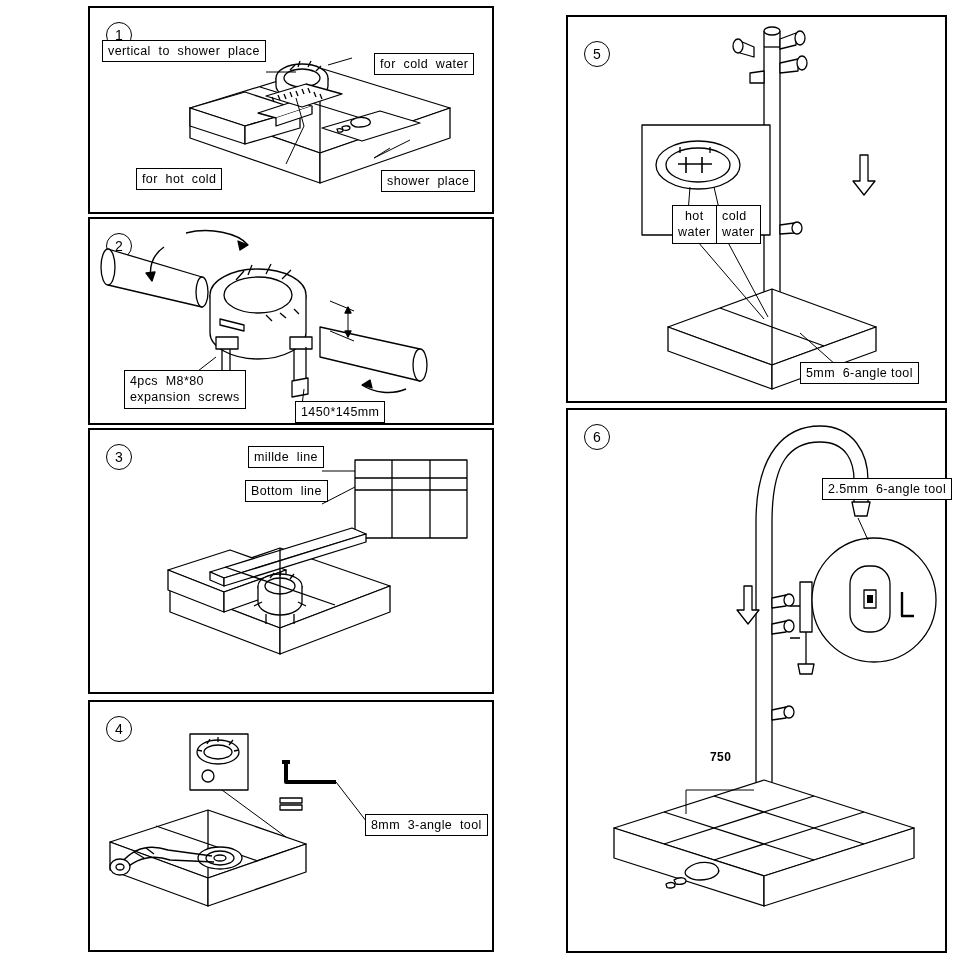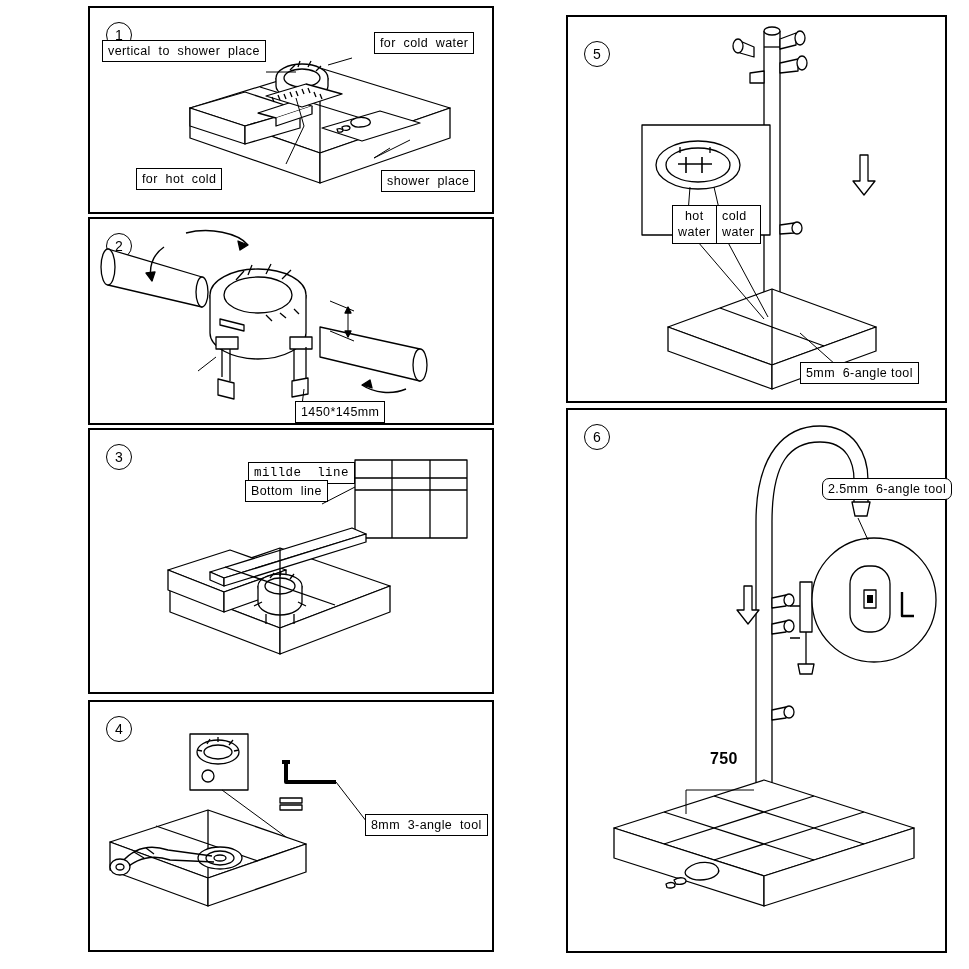--- a/index.html
+++ b/index.html
@@ -100,21 +100,21 @@
       <polygon points="176,88 216,76 252,86 212,99" fill="#fff"></polygon>
       <path d="M182,89 l2,5 M188,87 l2,5 M194,86 l2,5 M200,84 l2,5 M206,83 l2,5 M212,81 l2,5 M218,80 l2,5 M224,84 l2,5 M230,86 l2,5"></path>
 
       <path d="M176,64 L206,64" stroke-width="1"></path>
       <path d="M238,57 L262,50" stroke-width="1"></path>
       <path d="M196,156 L214,118 L206,90" stroke-width="1"></path>
       <path d="M284,150 L320,132" stroke-width="1"></path>
       <path d="M284,150 L300,140" stroke-width="1"></path>
     </svg>
     <div class="callout" style="left:12px; top:32px;">vertical  to  shower  place</div>
-    <div class="callout" style="left:284px; top:24px;text-align:right;">for  cold  water</div>
+    <div class="callout" style="left:284px; top:45px;text-align:right;">for  cold  water</div>
     <div class="callout" style="left:46px; top:160px;">for  hot  cold</div>
     <div class="callout" style="left:291px; top:162px;">shower  place</div>
   </div>
 
   <div class="panel" style="left:88px; top:217px; width:406px; height:208px;">
     <div class="step-num" style="left:16px; top:14px;">2</div>
     <svg class="art" width="406" height="208" viewBox="0 0 406 208" fill="none" stroke="#000" stroke-width="1.3" stroke-linejoin="round">
 
       <path d="M18,30 L112,58 L112,88 L18,66 Z" fill="#fff"></path>
       <ellipse cx="18" cy="48" rx="7" ry="18" fill="#fff"></ellipse>
@@ -146,20 +146,22 @@
       <path d="M202,162 l16,-3 l0,16 l-16,3 Z" fill="#fff"></path>
 
       <path d="M240,82 L264,92 M240,112 L264,122" stroke-width="1"></path>
       <path d="M258,88 L258,118" stroke-width="1"></path>
       <path d="M258,88 l-3,6 l6,0 Z" fill="#000"></path>
       <path d="M258,118 l-3,-6 l6,0 Z" fill="#000"></path>
 
       <path d="M108,152 L126,138" stroke-width="1"></path>
       <path d="M212,186 L214,170" stroke-width="1"></path>
     </svg>
+    <div class="callout two-line" style="left:34px; top:151px;">4pcs  M8*80
+expansion  screws</div>
     <div class="callout" style="left:205px; top:182px;">1450*145mm</div>
   </div>
 
   <div class="panel" style="left:88px; top:428px; width:406px; height:266px;">
     <div class="step-num" style="left:16px; top:14px;">3</div>
     <svg class="art" width="406" height="266" viewBox="0 0 406 266" fill="none" stroke="#000" stroke-width="1.3" stroke-linejoin="round">
 
       <rect x="265" y="30" width="112" height="78" fill="#fff"></rect>
       <path d="M265,48 L377,48 M265,60 L377,60"></path>
       <path d="M302,30 L302,108 M340,30 L340,108"></path>
@@ -181,21 +183,21 @@
 
       <ellipse cx="190" cy="156" rx="22" ry="12" fill="#fff"></ellipse>
       <path d="M168,156 L168,172 c0,7 10,13 22,13 c12,0 22,-6 22,-13 L212,156" fill="#fff"></path>
       <ellipse cx="190" cy="156" rx="15" ry="8" fill="#fff"></ellipse>
       <path d="M180,148 l4,-5 M190,146 l1,-5 M200,149 l4,-5"></path>
       <path d="M172,172 l-8,4 M208,172 l8,4"></path>
       <path d="M176,184 l0,10 M204,184 l0,10"></path>
 
       <path d="M190,118 L190,198 M135,137 L245,175"></path>
     </svg>
-    <div class="callout" style="left:158px; top:32px;font-family:Liberation Mono, monospace;">millde  line</div>
+    <div class="callout" style="left:158px; top:16px;">millde  line</div>
     <div class="callout" style="left:155px; top:50px;">Bottom  line</div>
   </div>
 
   <div class="panel" style="left:88px; top:700px; width:406px; height:252px;">
     <div class="step-num" style="left:16px; top:14px;">4</div>
     <svg class="art" width="406" height="252" viewBox="0 0 406 252" fill="none" stroke="#000" stroke-width="1.3" stroke-linejoin="round">
 
       <rect x="100" y="32" width="58" height="56" fill="#fff"></rect>
       <ellipse cx="128" cy="50" rx="21" ry="12" fill="#fff"></ellipse>
       <ellipse cx="128" cy="50" rx="14" ry="7" fill="#fff"></ellipse>
@@ -326,17 +328,17 @@
       <path d="M118,380 L118,404" stroke-width="1"></path>
 
       <circle cx="306" cy="190" r="62" fill="#fff"></circle>
       <rect x="282" y="156" width="40" height="66" rx="18" fill="#fff"></rect>
       <rect x="296" y="180" width="12" height="18" fill="#fff"></rect>
       <rect x="299" y="185" width="6" height="8" fill="#000" stroke="none"></rect>
       <path d="M334,182 L334,206 L346,206" stroke-width="2.4"></path>
 
       <path d="M290,108 L300,130" stroke-width="1"></path>
     </svg>
-    <div class="callout" style="left:254px; top:68px;border-radius:7px;">2.5mm  6-angle tool</div>
-    <div class="plain-label" style="left:142px; top:340px; font-size:16px; font-weight:bold;">750</div>
+    <div class="callout" style="left:254px; top:68px;">2.5mm  6-angle tool</div>
+    <div class="plain-label" style="left:142px; top:340px; font-size:12px; font-weight:bold;">750</div>
   </div>
 
 </div>
 
 </body></html>

